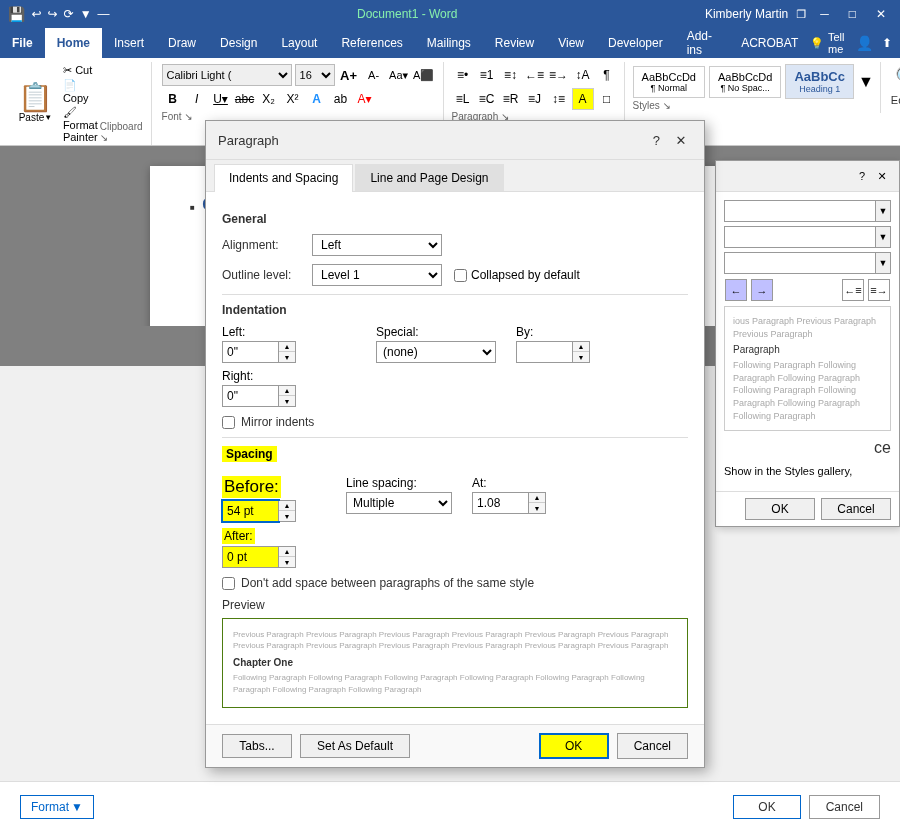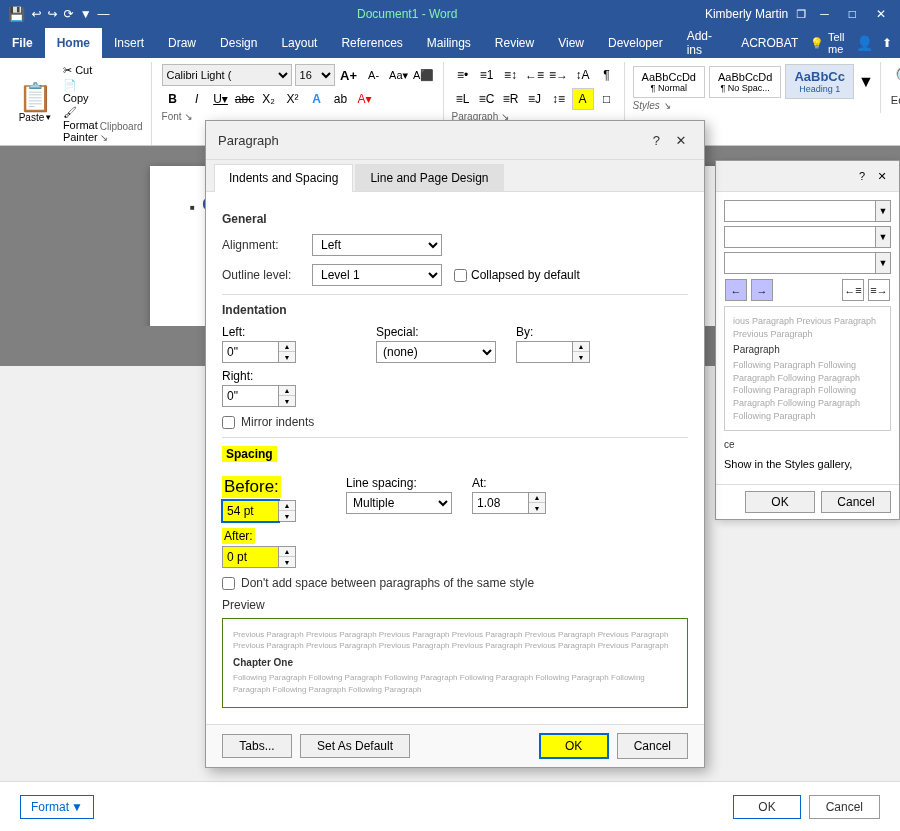--- a/index.html
+++ b/index.html
@@ -137,21 +137,21 @@
     .side-dropdown-row { display: flex; align-items: center; border: 1px solid #999; height: 22px; margin-bottom: 4px; }
     .side-dropdown-input { flex: 1; border: none; font-size: 11px; padding: 2px 4px; height: 100%; }
     .side-dropdown-btn { width: 18px; height: 100%; border-left: 1px solid #999; background: #f0f0f0; display: flex; align-items: center; justify-content: center; cursor: pointer; font-size: 9px; }
 
     .indent-btn { width: 22px; height: 22px; border: 1px solid #999; background: white; cursor: pointer; display: flex; align-items: center; justify-content: center; font-size: 11px; margin: 1px; }
 
     .preview-para-box { border: 1px solid #ccc; padding: 8px; margin-bottom: 8px; font-size: 9px; min-height: 120px; }
     .preview-para-prev { color: #aaa; line-height: 1.4; margin-bottom: 4px; }
     .preview-para-follow { color: #aaa; line-height: 1.4; }
 
-    .side-info-text { font-size: 10px; color: #333; margin-bottom: 8px; }
+    .side-info-text { font-size: 16px; color: #333; margin-bottom: 8px; text-align: right; }
     .side-checkbox-row { display: flex; align-items: center; gap: 4px; font-size: 11px; margin-bottom: 6px; }
 
     
     .bottom-bar {
       position: absolute;
       bottom: 0;
       left: 0;
       width: 900px;
       height: 50px;
       background: white;
@@ -297,21 +297,21 @@
       <div style="padding:4px 8px;border:1px solid #ccc;font-size:11px;cursor:pointer;">
         <div style="font-size:11px;">AaBbCcDd</div>
         <div style="font-size:9px;text-align:center;">¶ No Spac...</div>
       </div>
       <div style="padding:4px 8px;border:1px solid #ccc;font-size:11px;cursor:pointer;background:#dce6f5;">
         <div style="font-size:13px;color:#2b579a;font-weight:bold;">AaBbCc</div>
         <div style="font-size:9px;text-align:center;color:#2b579a;">Heading 1</div>
       </div>
       <div style="cursor:pointer;font-size:16px;align-self:center;">▼</div>
     </div>
-    <div style="font-size:10px;color:#666;margin-top:1px;font-style:italic;">Styles ↘</div>
+    <div style="font-size:10px;color:#666;margin-top:1px;">Styles ↘</div>
   </div>
 
   <div style="display:flex;flex-direction:column;padding:2px 8px;align-items:center;">
     <div style="display:flex;gap:4px;margin-bottom:4px;">
       <button style="font-size:20px;background:none;border:1px solid transparent;cursor:pointer;">🔍</button>
     </div>
     <div style="font-size:11px;color:#333;">Editing</div>
   </div>
 </div>
 

